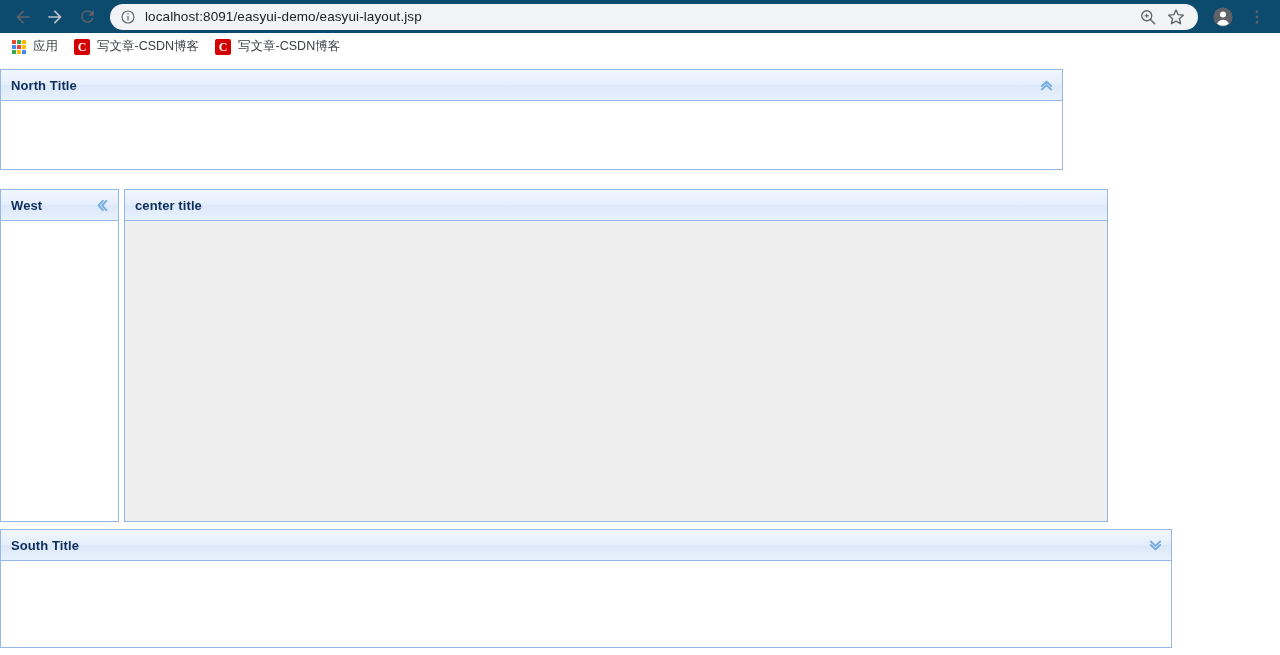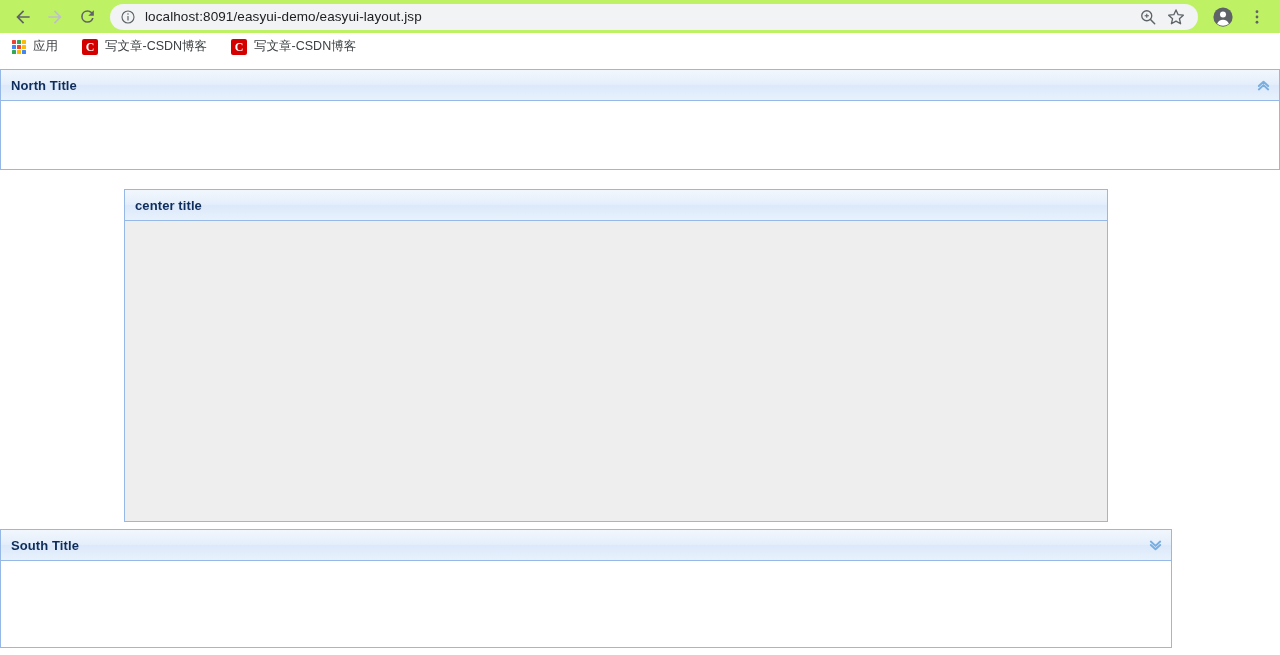--- a/index.html
+++ b/index.html
@@ -6,21 +6,21 @@
   html, body {
     width: 1280px; height: 655px;
     overflow: hidden;
     background: #ffffff;
     font-family: "Liberation Sans", sans-serif;
   }
 
   
   .browser-toolbar {
     height: 33px;
-    background: #bef264;
+    background: #0c4a6e;
     display: flex;
     align-items: center;
     padding: 0 8px;
     gap: 2px;
   }
   .nav-btn {
     width: 30px; height: 30px;
     display: flex; align-items: center; justify-content: center;
     border-radius: 50%;
     flex: 0 0 auto;
@@ -51,21 +51,21 @@
   .tb-icon { width: 20px; height: 20px; display: block; }
   .profile-dots { display: flex; align-items: center; gap: 4px; padding-left: 8px; }
 
   
   .bookmarks-bar {
     height: 28px;
     background: #ffffff;
     display: flex;
     align-items: center;
     padding-left: 10px;
-    gap: 8px;
+    gap: 0px;
     border-bottom: 1px solid #ffffff;
   }
   .bm-item {
     display: flex; align-items: center;
     height: 22px;
     padding: 0 8px 0 2px;
     border-radius: 4px;
     margin-right: 6px;
   }
   .bm-label {
@@ -120,21 +120,21 @@
     display: flex; align-items: center; justify-content: center;
     margin-right: 2px;
   }
   .panel-body {
     background: #ffffff;
     border: 1px solid #95b8e7;
     border-top: none;
   }
 
   
-  #north-panel { left: 0; top: 5px; width: 1280px; }
+  #north-panel { left: 0; top: 5px; width: 1063px; }
   #north-body { height: 69px; }
 
   
   #west-panel { left: 0; top: 125px; width: 119px; }
   #west-body { height: 301px; }
 
   
   #center-panel { left: 124px; top: 125px; width: 984px; }
   #center-body { height: 301px; background: #eeeeee; }
 
@@ -245,20 +245,32 @@
       <span class="collapse-tool">
         <svg class="chev" width="15" height="15" viewBox="0 0 16 16">
           <path d="M3 8.6L8 4l5 4.6" fill="none" stroke="#7aaee0" stroke-width="2.1" stroke-linecap="round" stroke-linejoin="round"></path>
           <path d="M3 12.2L8 7.6l5 4.6" fill="none" stroke="#7aaee0" stroke-width="2.1" stroke-linecap="round" stroke-linejoin="round"></path>
         </svg>
       </span>
     </div>
     <div class="panel-body" id="north-body"></div>
   </div>
 
+  <div class="panel" id="west-panel">
+    <div class="panel-header">
+      <span class="panel-title">West</span>
+      <span class="collapse-tool">
+        <svg class="chev" width="15" height="15" viewBox="0 0 16 16">
+          <path d="M8.4 3L3.8 8l4.6 5" fill="none" stroke="#7aaee0" stroke-width="2.1" stroke-linecap="round" stroke-linejoin="round"></path>
+          <path d="M12.2 3L7.6 8l4.6 5" fill="none" stroke="#7aaee0" stroke-width="2.1" stroke-linecap="round" stroke-linejoin="round"></path>
+        </svg>
+      </span>
+    </div>
+    <div class="panel-body" id="west-body"></div>
+  </div>
 
   <div class="panel" id="center-panel">
     <div class="panel-header">
       <span class="panel-title">center title</span>
     </div>
     <div class="panel-body" id="center-body"></div>
   </div>
 
 
   <div class="panel" id="south-panel">

